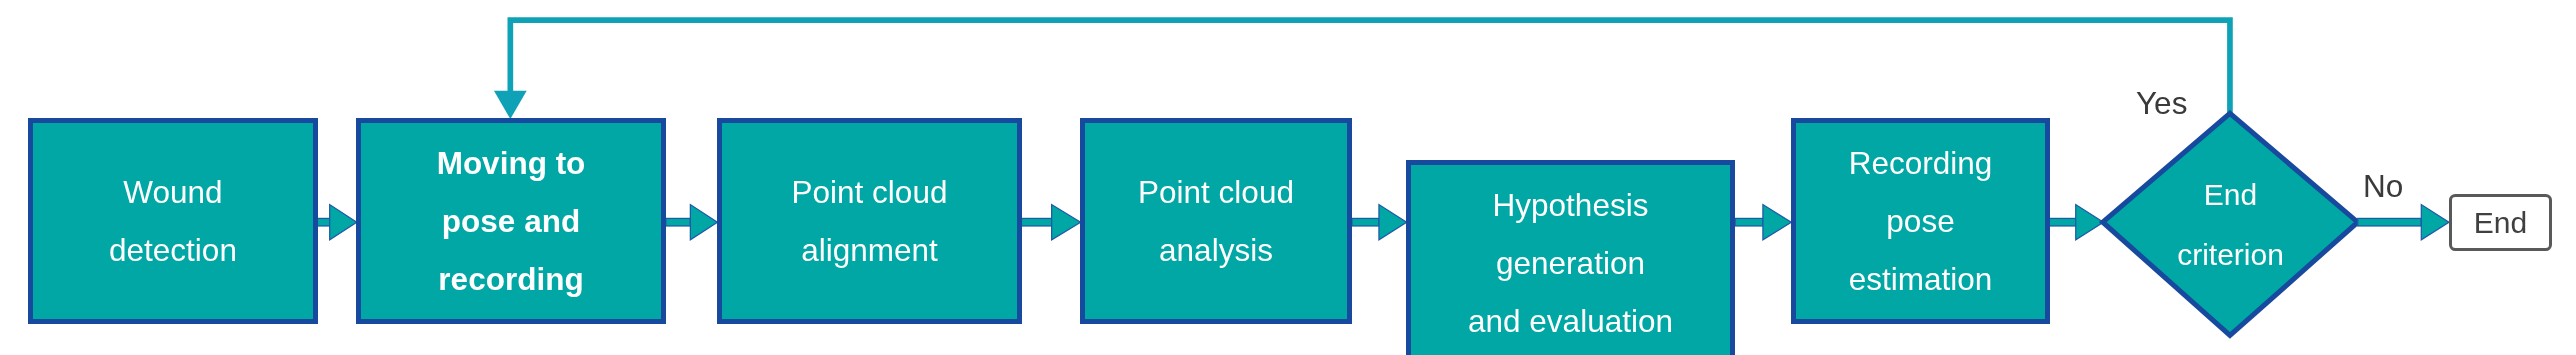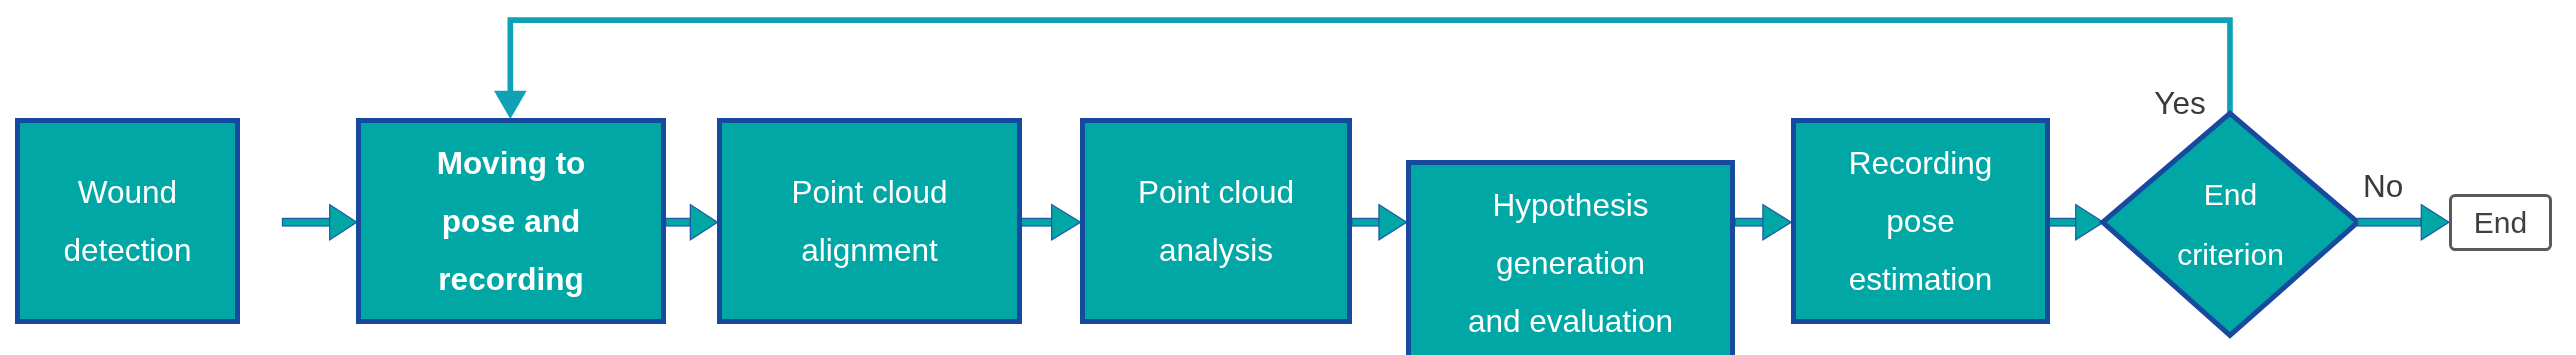--- a/index.html
+++ b/index.html
@@ -25,37 +25,37 @@
     top:118px;height:206px;
     box-sizing:border-box;
     background:var(--node-fill);
     border:5px solid var(--node-border);
     display:flex;align-items:center;justify-content:center;
     text-align:center;
     color:var(--box-text);
     font-size:31.5px;line-height:58px;
   }
   .step-label{white-space:pre-line;}
-  .b1{left:15px;width:225px;align-items:center;}
+  .b1{left:28px;width:290px;align-items:center;}
   .b2{left:356px;width:310px;font-weight:bold;}
   .b3{left:717px;width:305px;}
   .b4{left:1080px;width:272px;}
   .b5{left:1406px;width:329px;margin-top:42px;}
   .b6{left:1791px;width:259px;}
   .diamond-label{
     position:absolute;left:2136px;top:165px;width:189px;
     text-align:center;color:var(--box-text);
     font-size:30px;line-height:60px;white-space:pre-line;
   }
   .branch-label{
     position:absolute;
     color:var(--label-text);
     font-size:31.5px;line-height:34px;
   }
-  .yes-label{left:2136px;top:86px;width:88px;text-align:center;}
+  .yes-label{left:2136px;top:86px;width:88px;text-align:left;}
   .no-label{left:2363px;top:169px;width:69px;text-align:left;}
   .end-node{
     position:absolute;left:2449px;top:194px;width:103px;height:57px;
     box-sizing:border-box;
     background:#ffffff;
     border:3.8px solid var(--end-border);
     border-radius:6.3px;
     display:flex;align-items:center;justify-content:center;
     color:#404040;font-size:30px;
   }

